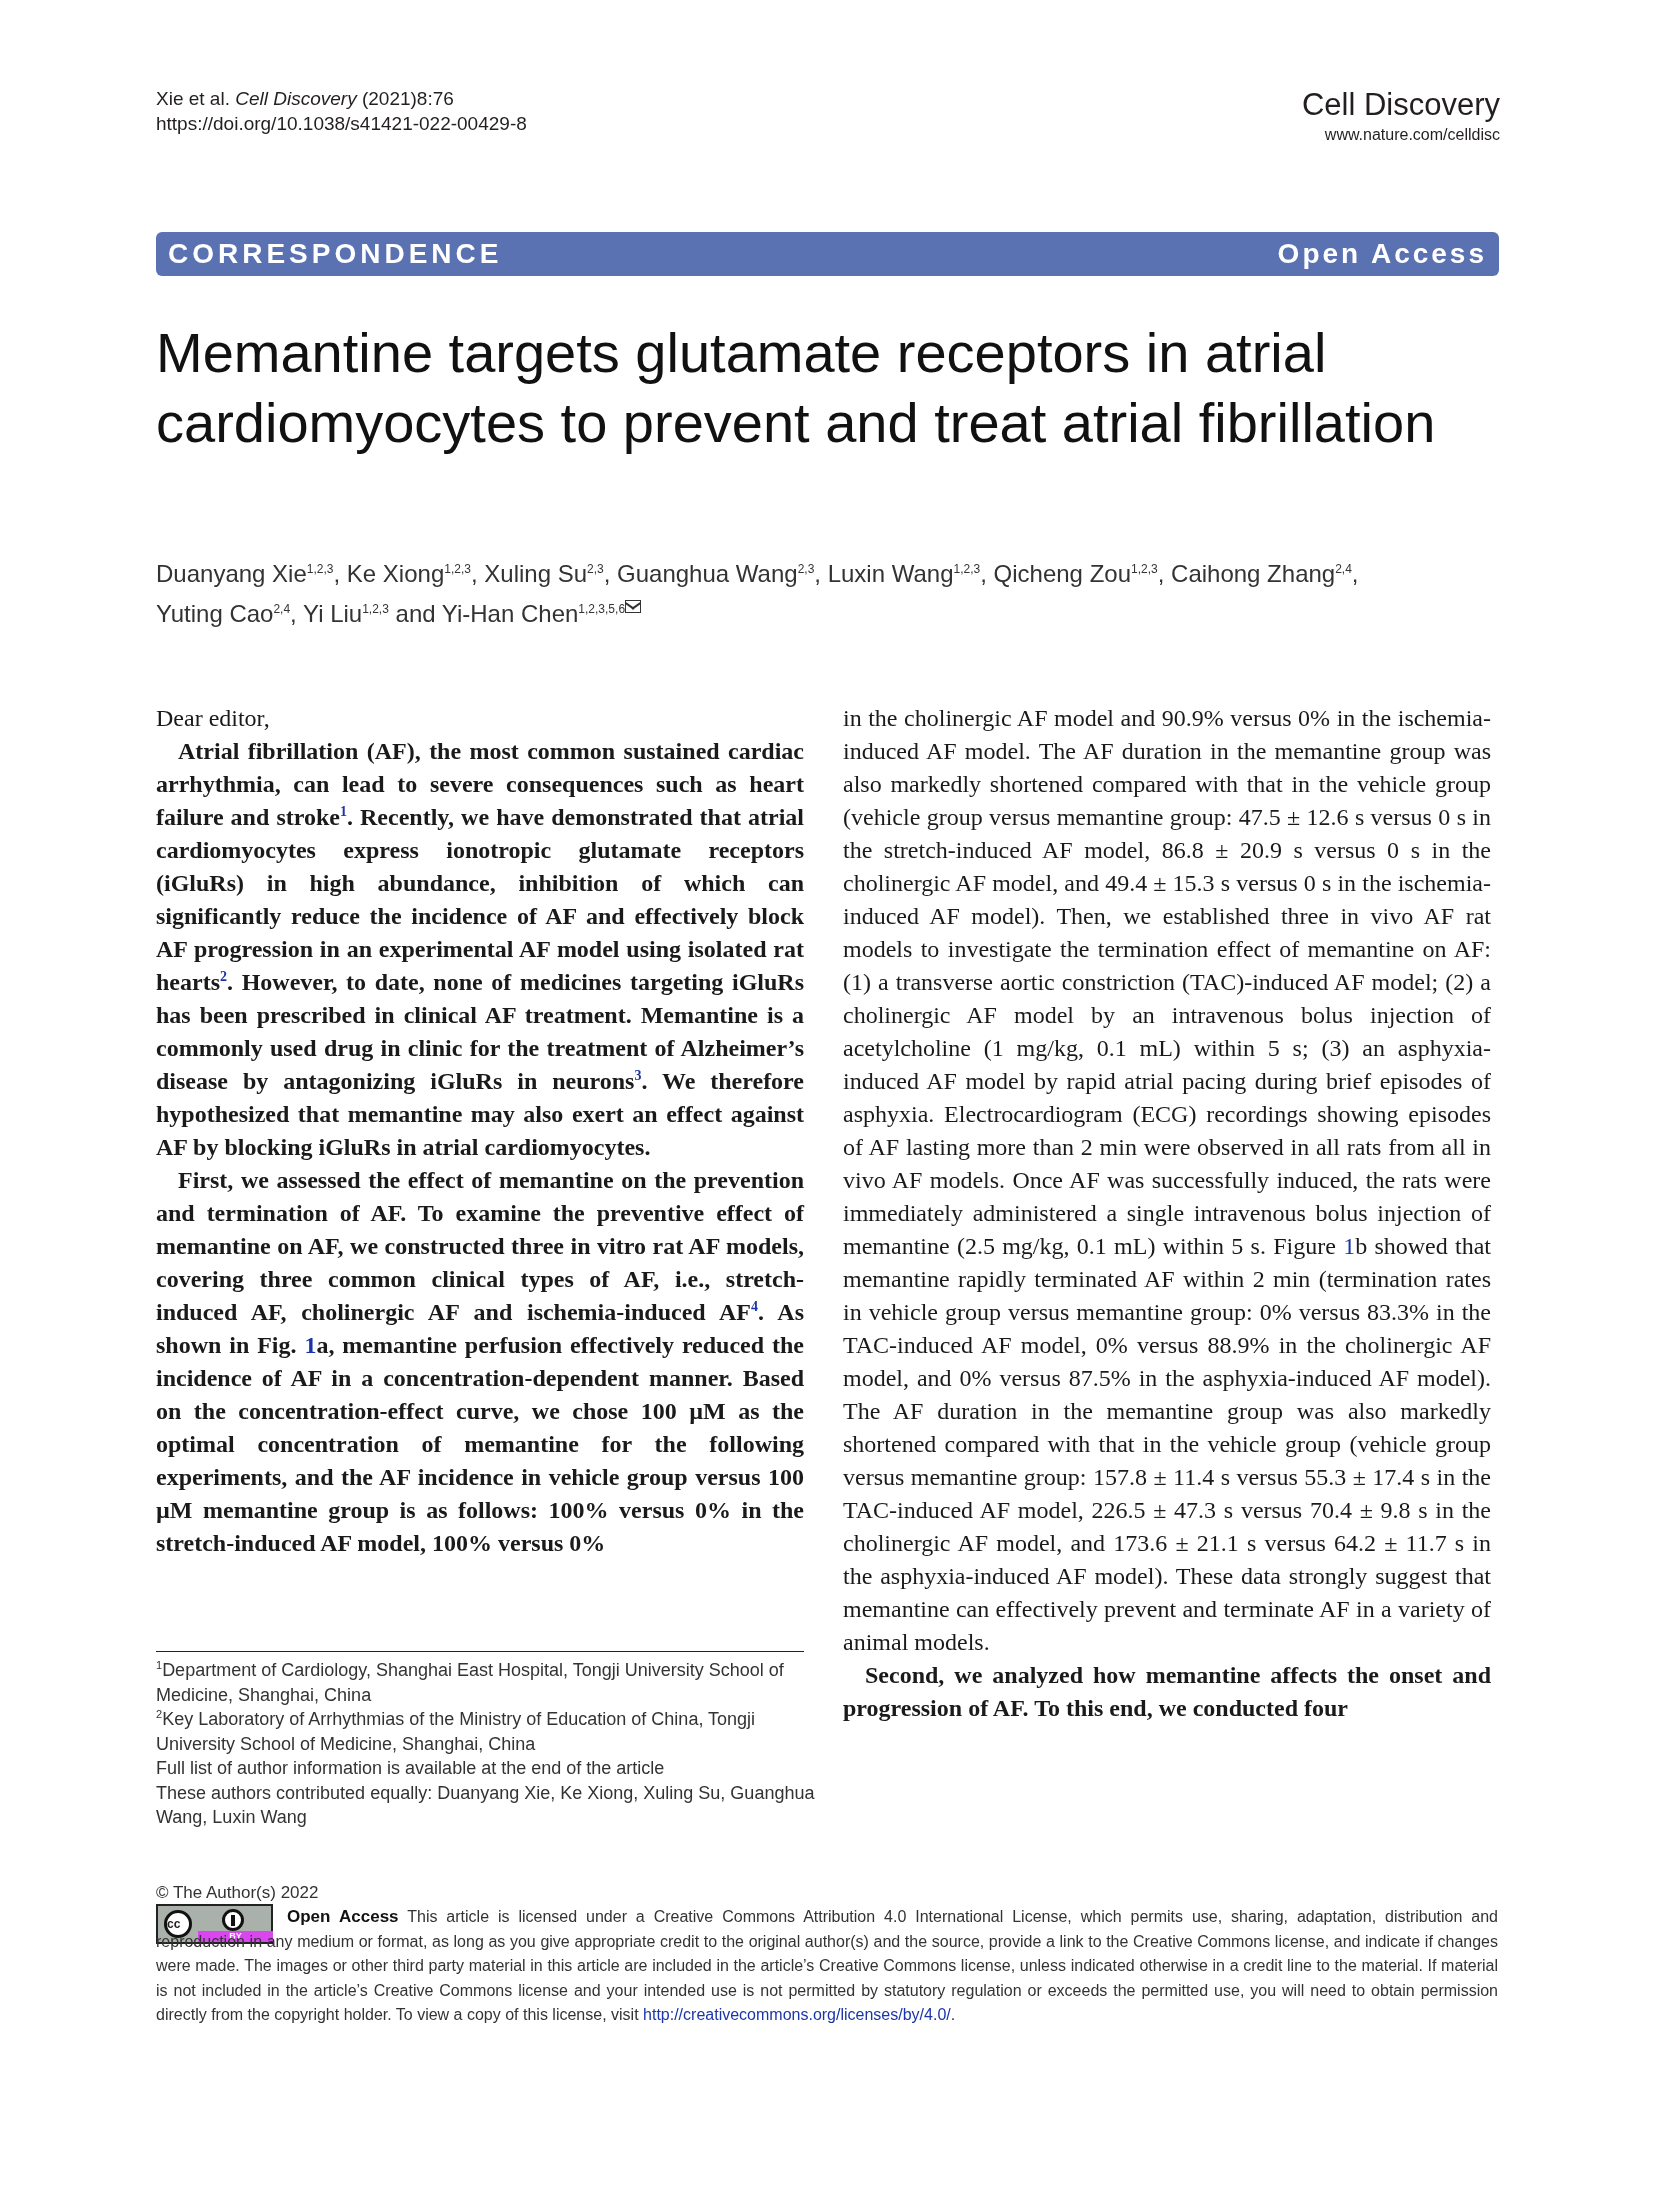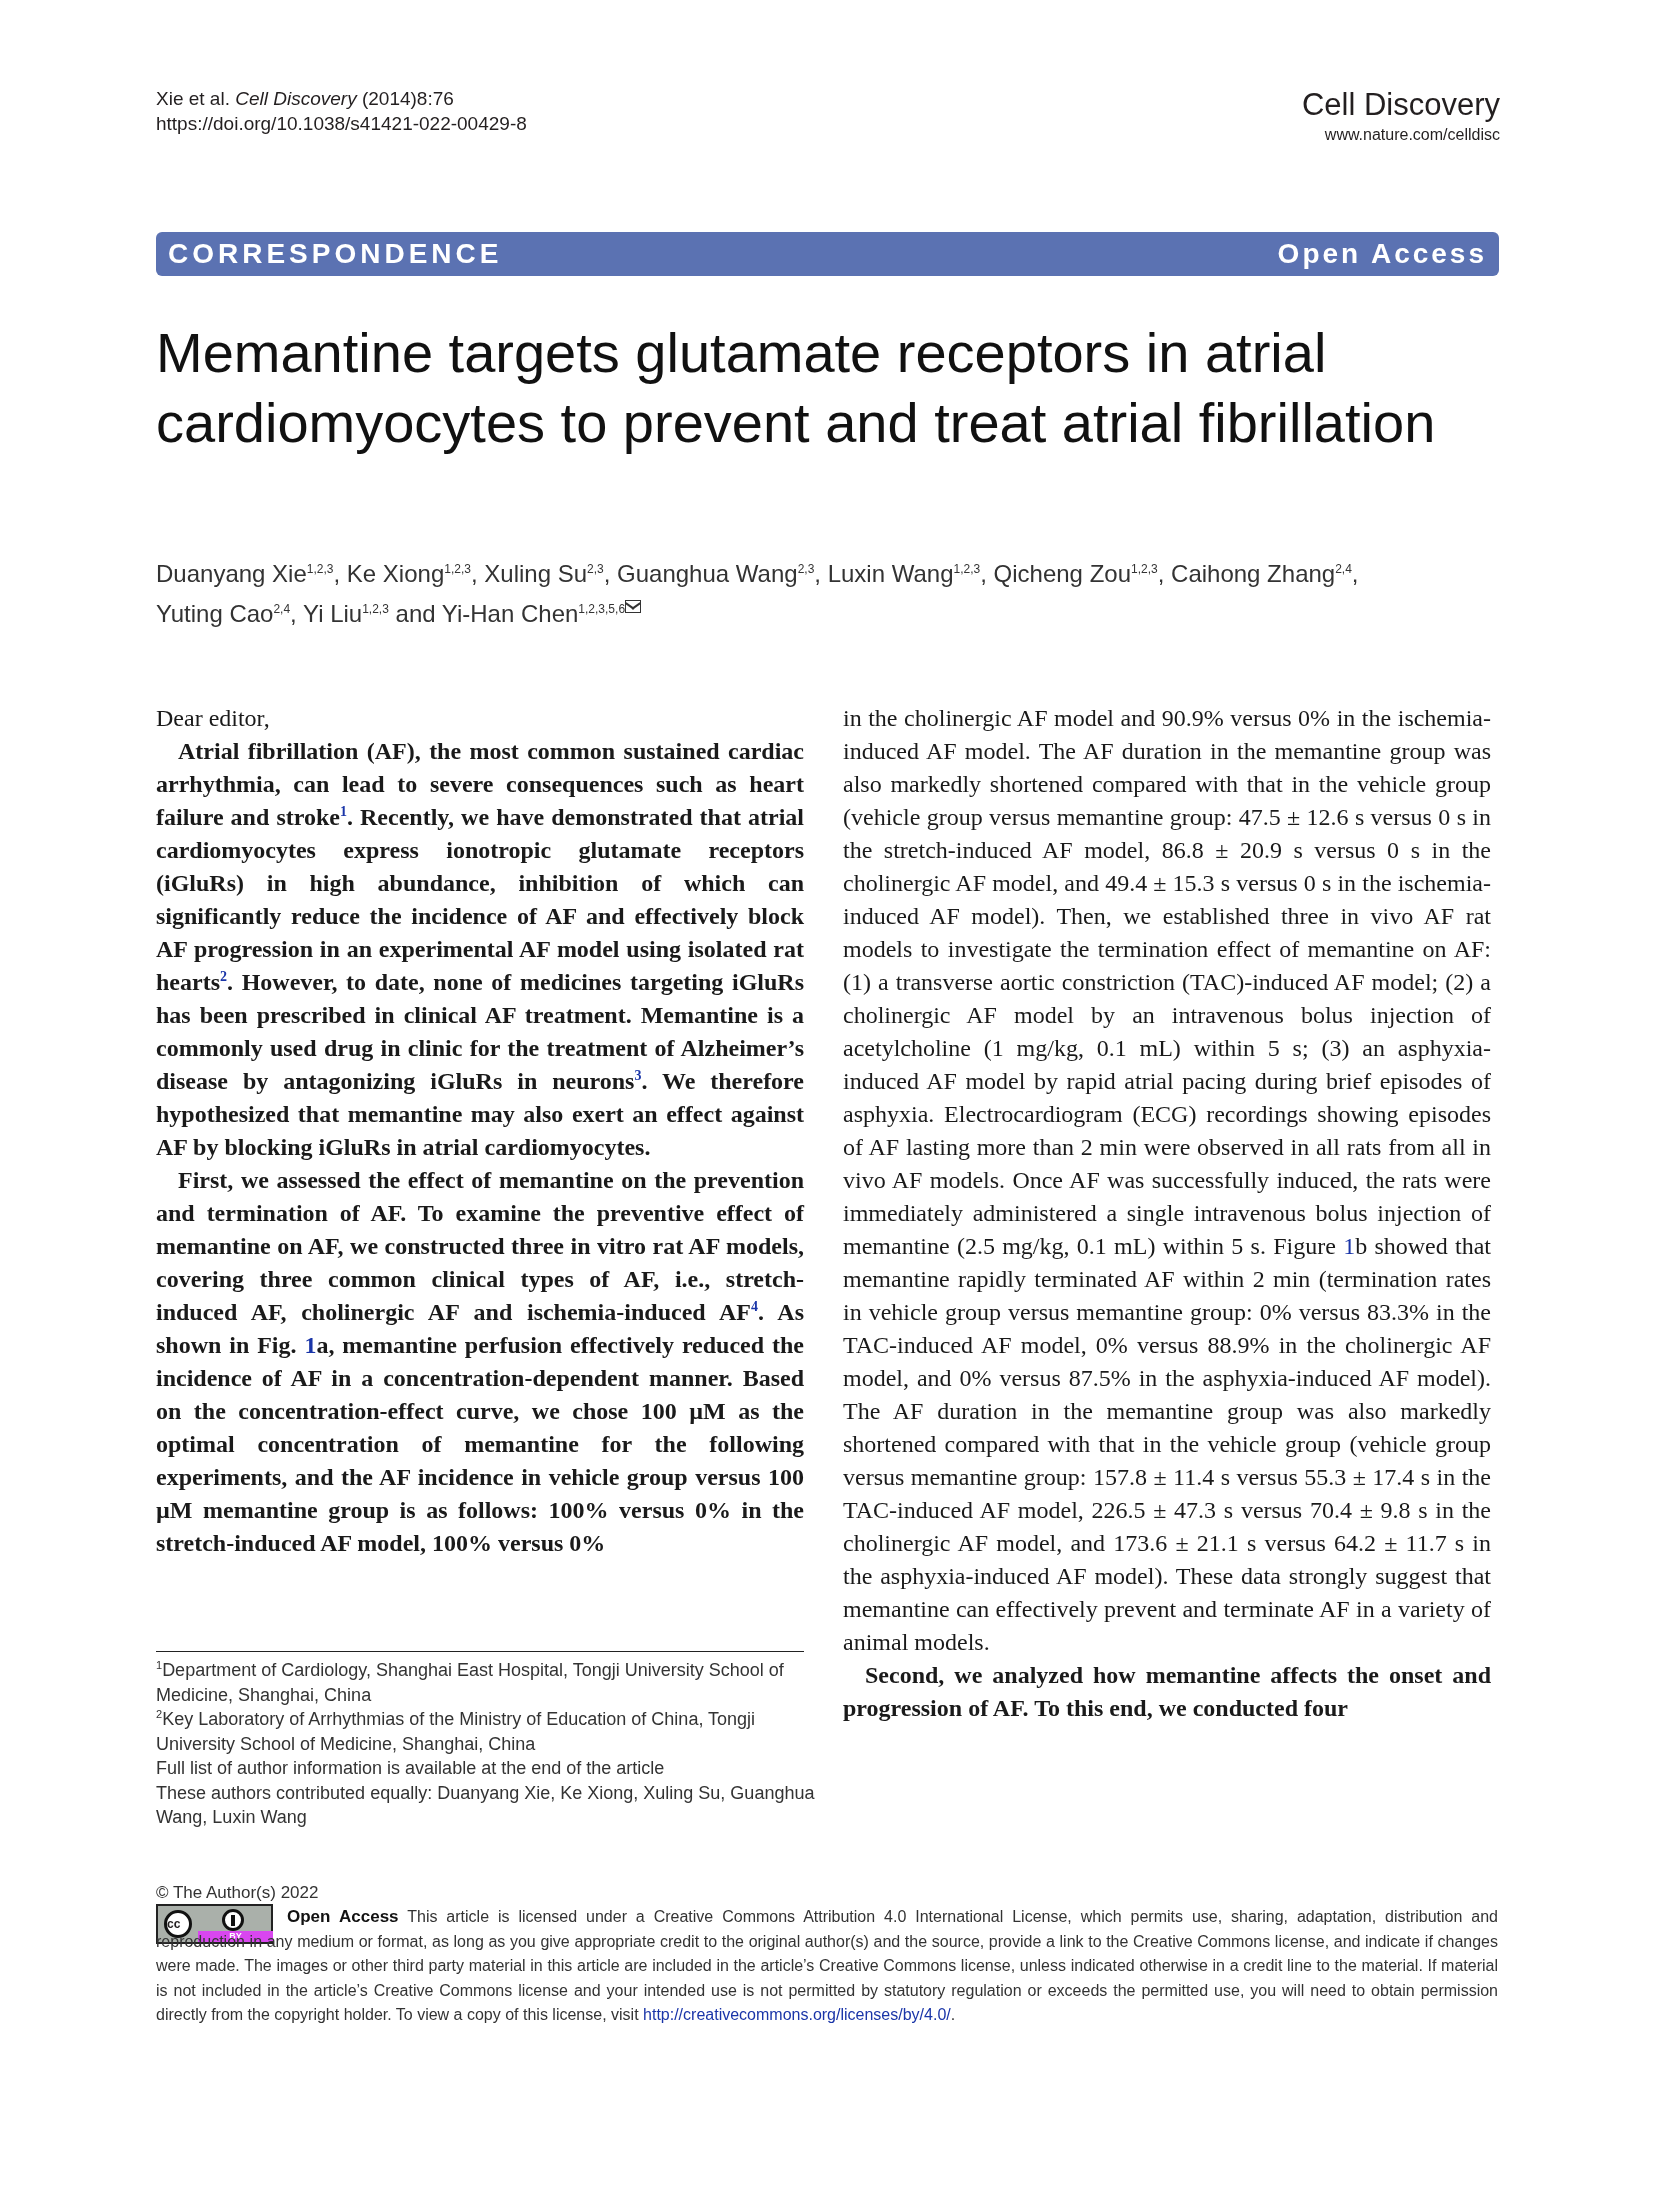--- a/index.html
+++ b/index.html
@@ -50,21 +50,21 @@
   .license .oa { font-weight: bold; color: #111; font-size: 17px; }
   .license .first { padding-left: 131px; display: block; }
 </style>
 </head>
 <body>
 
 <div class="hdr-left sans">
   <div>
     <span>Xie et al.</span>
     <i>Cell Discovery</i>
-    <span>(2014)8:76</span>
+    <span>(2021)8:76</span>
   </div>
   <div>https://doi.org/10.1038/s41421-022-00429-8</div>
 </div>
 <div class="hdr-right sans">
   <div class="journal">Cell Discovery</div>
   <div class="url">www.nature.com/celldisc</div>
 </div>
 
 <div class="banner sans">
   <span class="l">CORRESPONDENCE</span>

